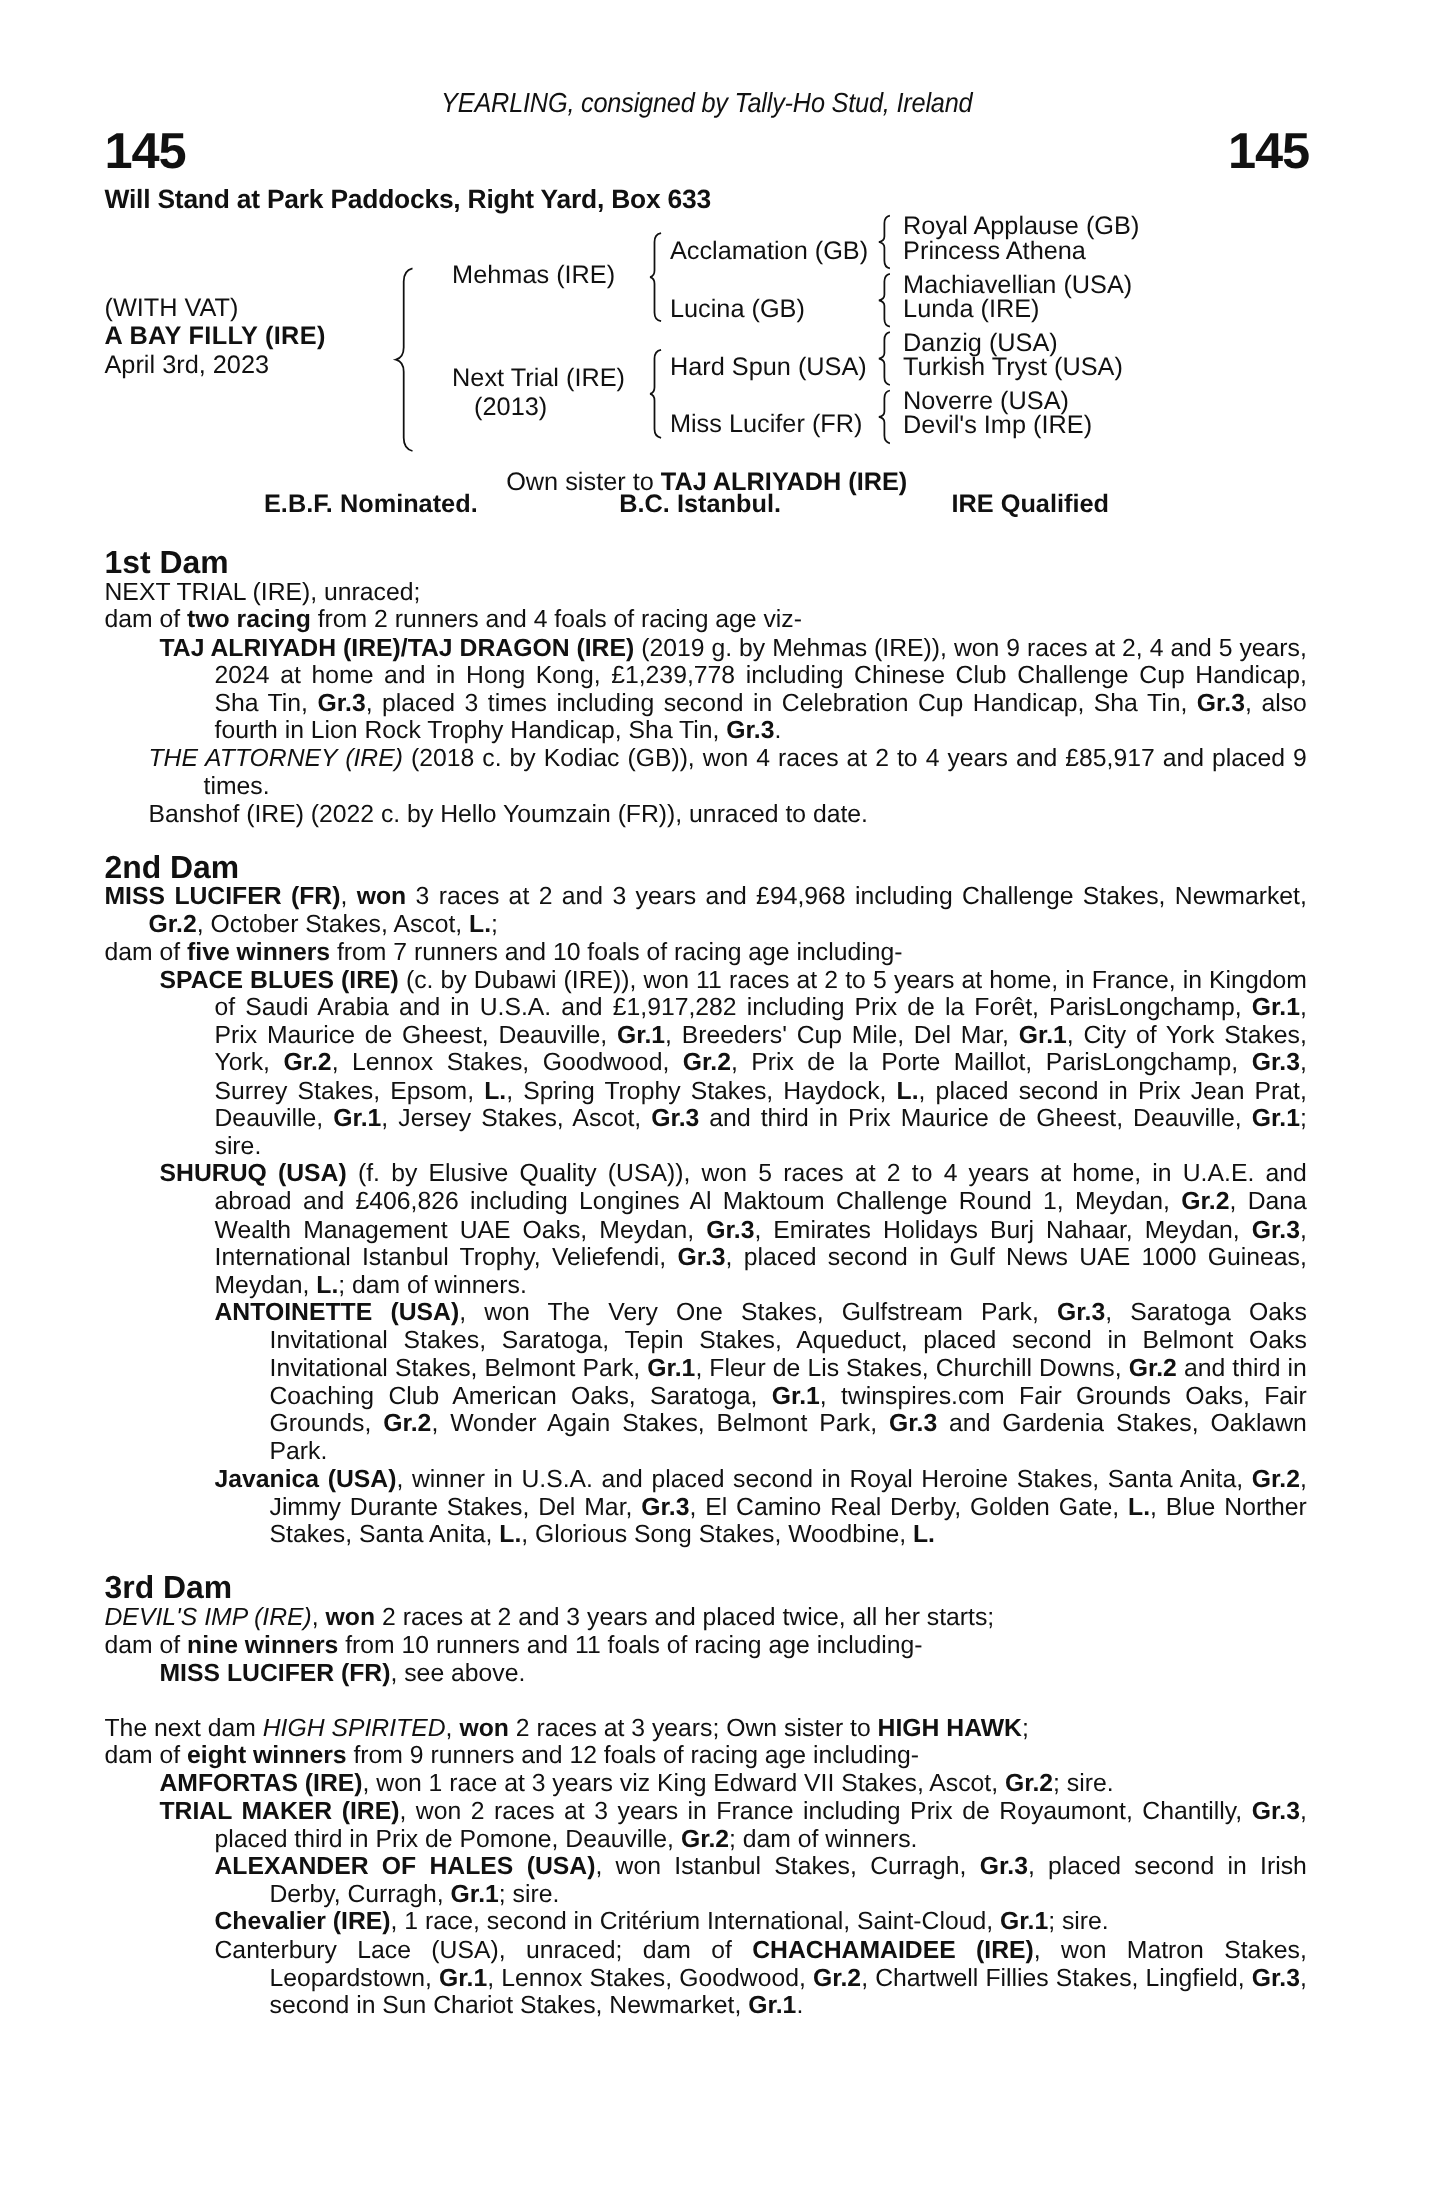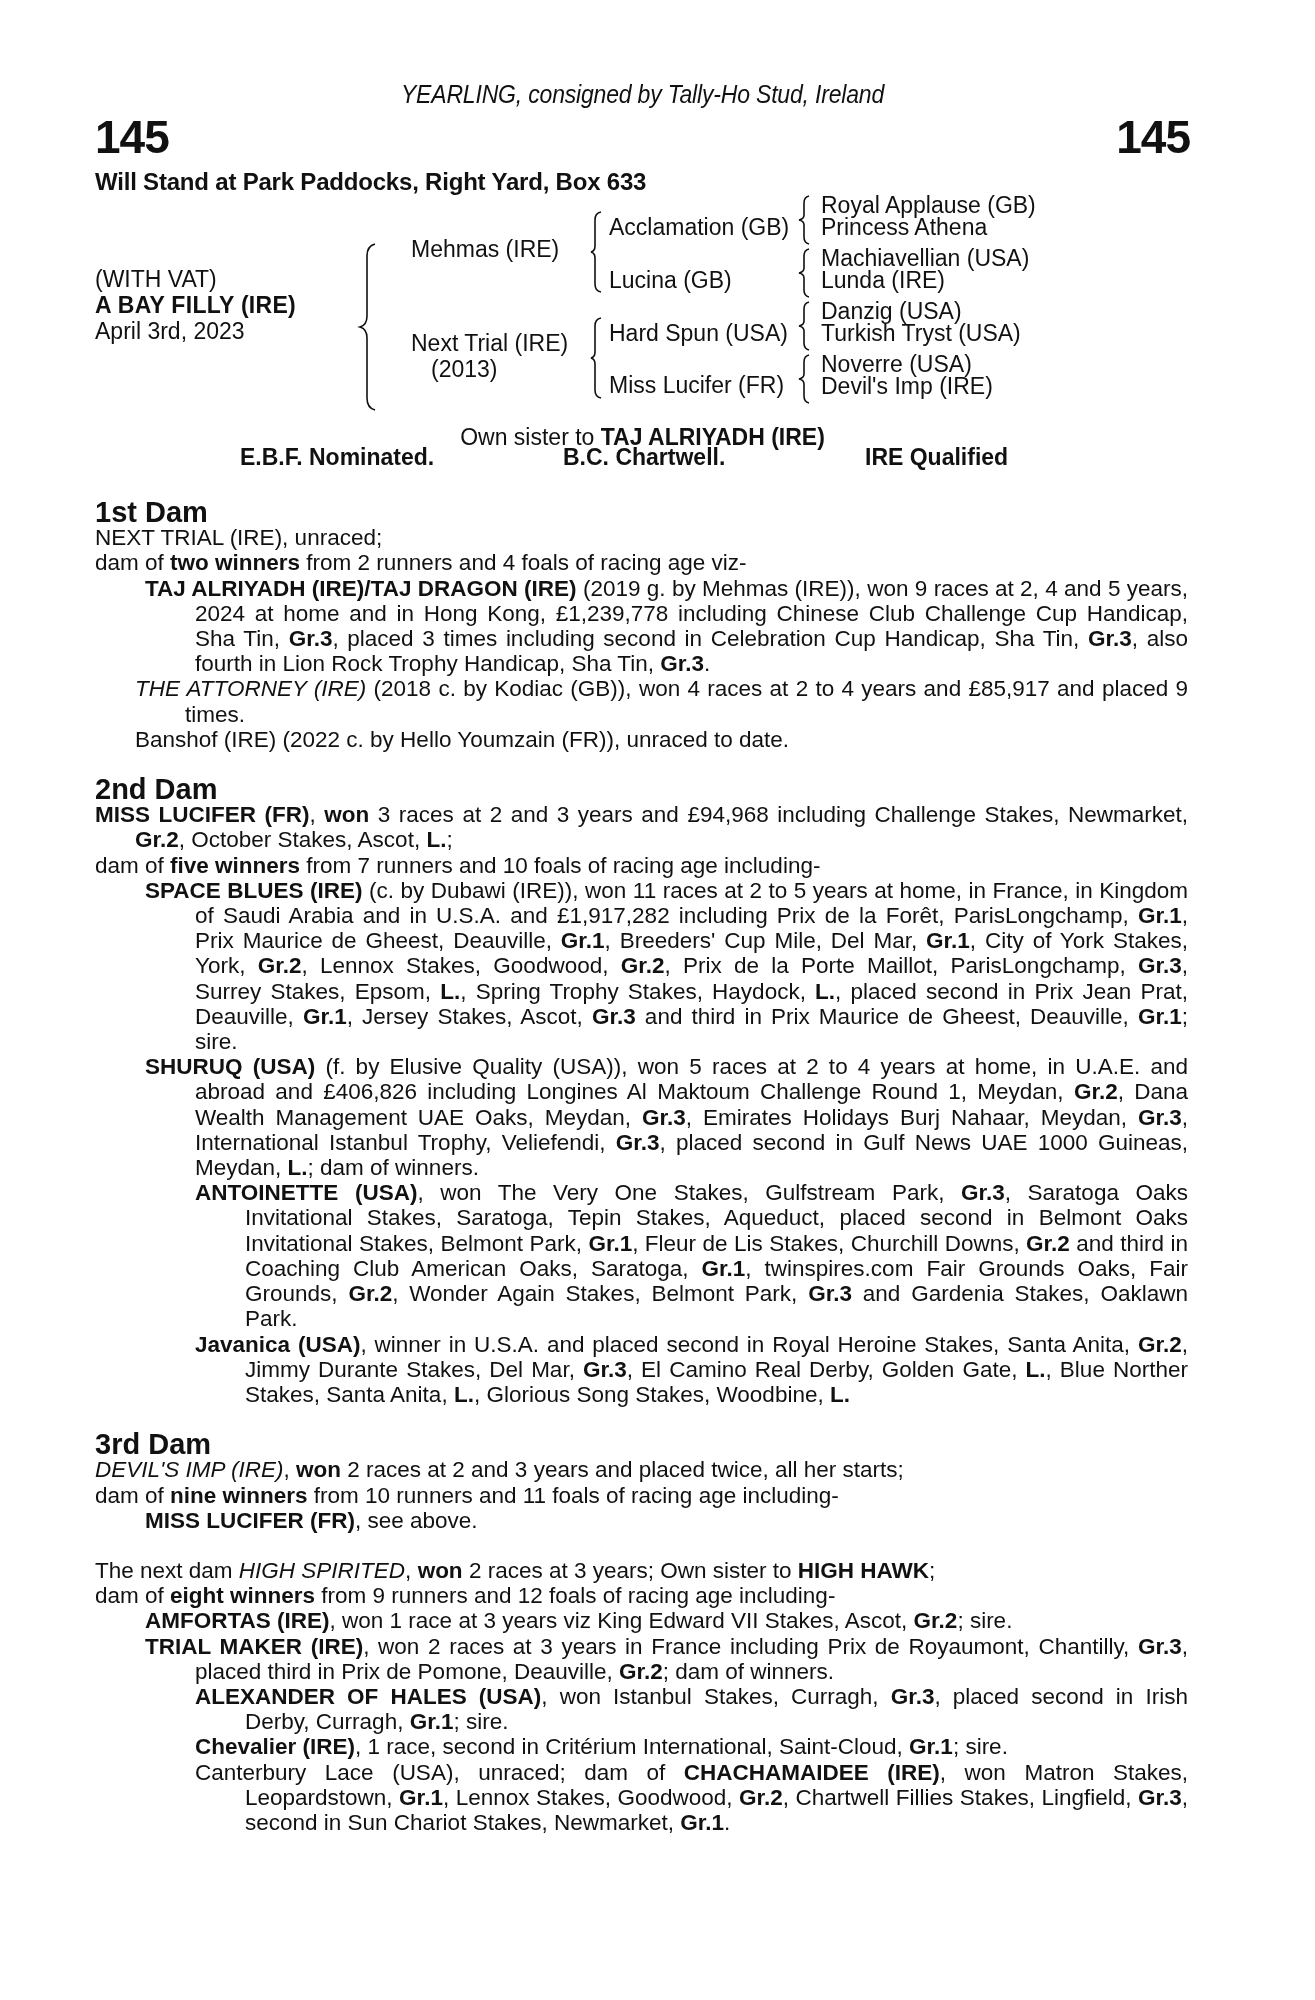--- a/index.html
+++ b/index.html
@@ -111,27 +111,27 @@
     <div class="a" style="left:726px;top:100px;line-height:22px;">Danzig (USA)</div>
     <div class="a" style="left:726px;top:122px;line-height:22px;">Turkish Tryst (USA)</div>
     <div class="a" style="left:726px;top:153px;line-height:22px;">Noverre (USA)</div>
     <div class="a" style="left:726px;top:175px;line-height:22px;">Devil's Imp (IRE)</div>
   </div>
 
   <div class="own-sister">
     <span>Own sister to </span><span style="font-weight:bold;">TAJ ALRIYADH (IRE)</span>
   </div>
   <div class="noms" style="left:145px;">E.B.F. Nominated.</div>
-  <div class="noms" style="left:468px;">B.C. Chartwell.</div>
+  <div class="noms" style="left:468px;">B.C. Istanbul.</div>
   <div class="noms" style="left:770px;">IRE Qualified</div>
 
   <div class="body" id="pedigree-body">
       <div class="section-head">1st Dam</div>
       <div class="para lvl0"><span>NEXT TRIAL (IRE), unraced;</span></div>
-      <div class="para lvl0"><span>dam of </span><span class="b">two winners</span><span> from 2 runners and 4 foals of racing age viz-</span></div>
+      <div class="para lvl0"><span>dam of </span><span class="b">two racing</span><span> from 2 runners and 4 foals of racing age viz-</span></div>
       <div class="para lvl1"><span class="bh">TAJ ALRIYADH (IRE)/TAJ DRAGON (IRE)</span><span> (2019 g. by Mehmas (IRE)), won 9 races at 2, 4 and 5 years, 2024 at home and in Hong Kong, £1,239,778 including Chinese Club Challenge Cup Handicap, Sha Tin, </span><span class="b">Gr.3</span><span>, placed 3 times including second in Celebration Cup Handicap, Sha Tin, </span><span class="b">Gr.3</span><span>, also fourth in Lion Rock Trophy Handicap, Sha Tin, </span><span class="b">Gr.3</span><span>.</span></div>
       <div class="para lvl1" style="padding-left: 100px; text-indent: -50px; margin-left: -10px;"><span class="i">THE ATTORNEY (IRE)</span><span> (2018 c. by Kodiac (GB)), won 4 races at 2 to 4 years and £85,917 and placed 9 times.</span></div>
       <div class="para lvl1" style="padding-left: 100px; text-indent: -50px; margin-left: -10px;"><span>Banshof (IRE) (2022 c. by Hello Youmzain (FR)), unraced to date.</span></div>
       <div class="gap"></div>
       <div class="section-head">2nd Dam</div>
       <div class="para lvl0"><span class="bh">MISS LUCIFER (FR)</span><span>, </span><span class="b">won</span><span> 3 races at 2 and 3 years and £94,968 including Challenge Stakes, Newmarket, </span><span class="b">Gr.2</span><span>, October Stakes, Ascot, </span><span class="b">L.</span><span>;</span></div>
       <div class="para lvl0"><span>dam of </span><span class="b">five winners</span><span> from 7 runners and 10 foals of racing age including-</span></div>
       <div class="para lvl1"><span class="bh">SPACE BLUES (IRE)</span><span> (c. by Dubawi (IRE)), won 11 races at 2 to 5 years at home, in France, in Kingdom of Saudi Arabia and in U.S.A. and £1,917,282 including Prix de la Forêt, ParisLongchamp, </span><span class="b">Gr.1</span><span>, Prix Maurice de Gheest, Deauville, </span><span class="b">Gr.1</span><span>, Breeders' Cup Mile, Del Mar, </span><span class="b">Gr.1</span><span>, City of York Stakes, York, </span><span class="b">Gr.2</span><span>, Lennox Stakes, Goodwood, </span><span class="b">Gr.2</span><span>, Prix de la Porte Maillot, ParisLongchamp, </span><span class="b">Gr.3</span><span>, Surrey Stakes, Epsom, </span><span class="b">L.</span><span>, Spring Trophy Stakes, Haydock, </span><span class="b">L.</span><span>, placed second in Prix Jean Prat, Deauville, </span><span class="b">Gr.1</span><span>, Jersey Stakes, Ascot, </span><span class="b">Gr.3</span><span> and third in Prix Maurice de Gheest, Deauville, </span><span class="b">Gr.1</span><span>; sire.</span></div>
       <div class="para lvl1"><span class="bh">SHURUQ (USA)</span><span> (f. by Elusive Quality (USA)), won 5 races at 2 to 4 years at home, in U.A.E. and abroad and £406,826 including Longines Al Maktoum Challenge Round 1, Meydan, </span><span class="b">Gr.2</span><span>, Dana Wealth Management UAE Oaks, Meydan, </span><span class="b">Gr.3</span><span>, Emirates Holidays Burj Nahaar, Meydan, </span><span class="b">Gr.3</span><span>, International Istanbul Trophy, Veliefendi, </span><span class="b">Gr.3</span><span>, placed second in Gulf News UAE 1000 Guineas, Meydan, </span><span class="b">L.</span><span>; dam of winners.</span></div>
       <div class="para lvl2"><span class="bh">ANTOINETTE (USA)</span><span>, won The Very One Stakes, Gulfstream Park, </span><span class="b">Gr.3</span><span>, Saratoga Oaks Invitational Stakes, Saratoga, Tepin Stakes, Aqueduct, placed second in Belmont Oaks Invitational Stakes, Belmont Park, </span><span class="b">Gr.1</span><span>, Fleur de Lis Stakes, Churchill Downs, </span><span class="b">Gr.2</span><span> and third in Coaching Club American Oaks, Saratoga, </span><span class="b">Gr.1</span><span>, twinspires.com Fair Grounds Oaks, Fair Grounds, </span><span class="b">Gr.2</span><span>, Wonder Again Stakes, Belmont Park, </span><span class="b">Gr.3</span><span> and Gardenia Stakes, Oaklawn Park.</span></div>

